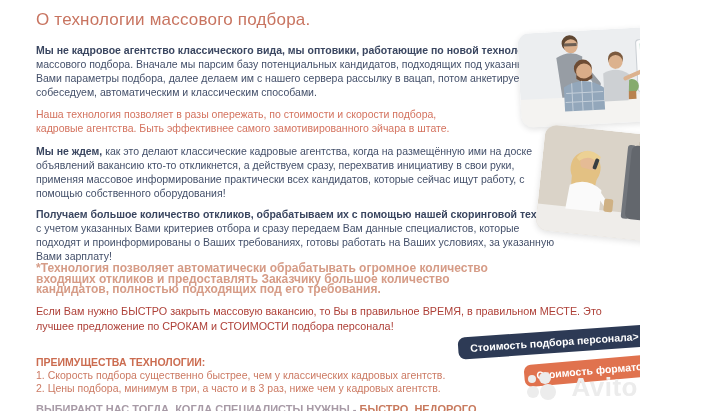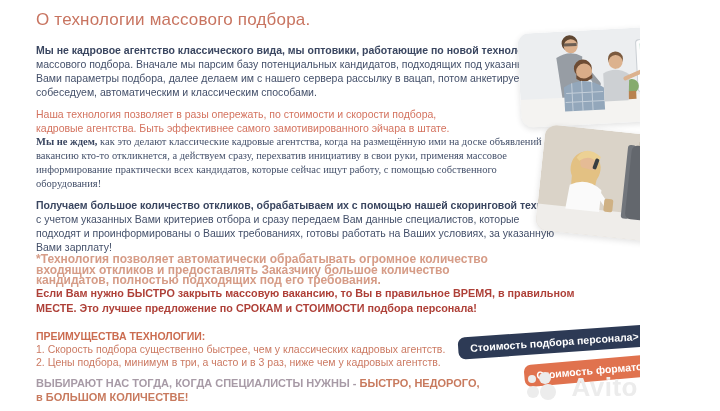--- a/index.html
+++ b/index.html
@@ -5,26 +5,26 @@
   html,body{margin:0;padding:0;background:#fff;}
   .page{position:relative;width:640px;height:411px;background:#ffffff;overflow:hidden;
         font-family:"Liberation Sans",sans-serif;}
   .content{position:absolute;left:36px;top:0;width:600px;z-index:1;}
   .title{font-size:17px;font-weight:500;color:#c87460;margin:10px 0 0 0;letter-spacing:.2px;}
   p{margin:0;}
   .para{font-size:10.5px;line-height:14px;color:#44506a;}
   .para strong{font-weight:bold;color:#3a4660;}
   .p1{margin-top:13px;width:505px;}
   .p2{margin-top:8px;width:415px;color:#d4735f;}
-  .p3{width:508px;font-family:Liberation Serif, serif;}
+  .p3{margin-top:9px;width:508px;}
   .p4{margin-top:7px;width:520px;}
   .p4 strong{white-space:nowrap;}
   .footnote{margin-top:0;width:470px;font-size:12px;line-height:10.5px;color:#d69c87;font-weight:bold;}
-  .highlight{width:580px;font-size:10.8px;line-height:15px;font-weight:bold;color:#ae4038;}
-  .adv-heading{margin-top:14px;font-size:10.5px;font-weight:bold;color:#cb6c50;}
+  .highlight{margin-top:9px;width:580px;font-size:10.8px;line-height:15px;font-weight:normal;color:#ae4038;}
+  .adv-heading{margin-top:22px;font-size:10.5px;font-weight:bold;color:#cb6c50;}
   .adv-list{margin:1px 0 0 0;padding:0;list-style:none;counter-reset:adv;width:520px;}
   .adv-list li{counter-increment:adv;font-size:10.5px;line-height:13.5px;color:#cc7a63;}
   .adv-list li::before{content:counter(adv) ". ";}
   .closing{margin-top:6px;width:445px;font-size:11px;line-height:14px;font-weight:bold;}
   .closing .gray{color:#a79aa6;}
   .closing .accent2{color:#c87a5e;}
   .photo{position:absolute;overflow:hidden;border-radius:12px;z-index:2;
          box-shadow:0 2px 6px rgba(0,0,0,.12);}
   .photo svg{display:block;}
   .photo1{left:517px;top:34px;width:202px;height:94px;transform:rotate(-3deg);transform-origin:top left;}

